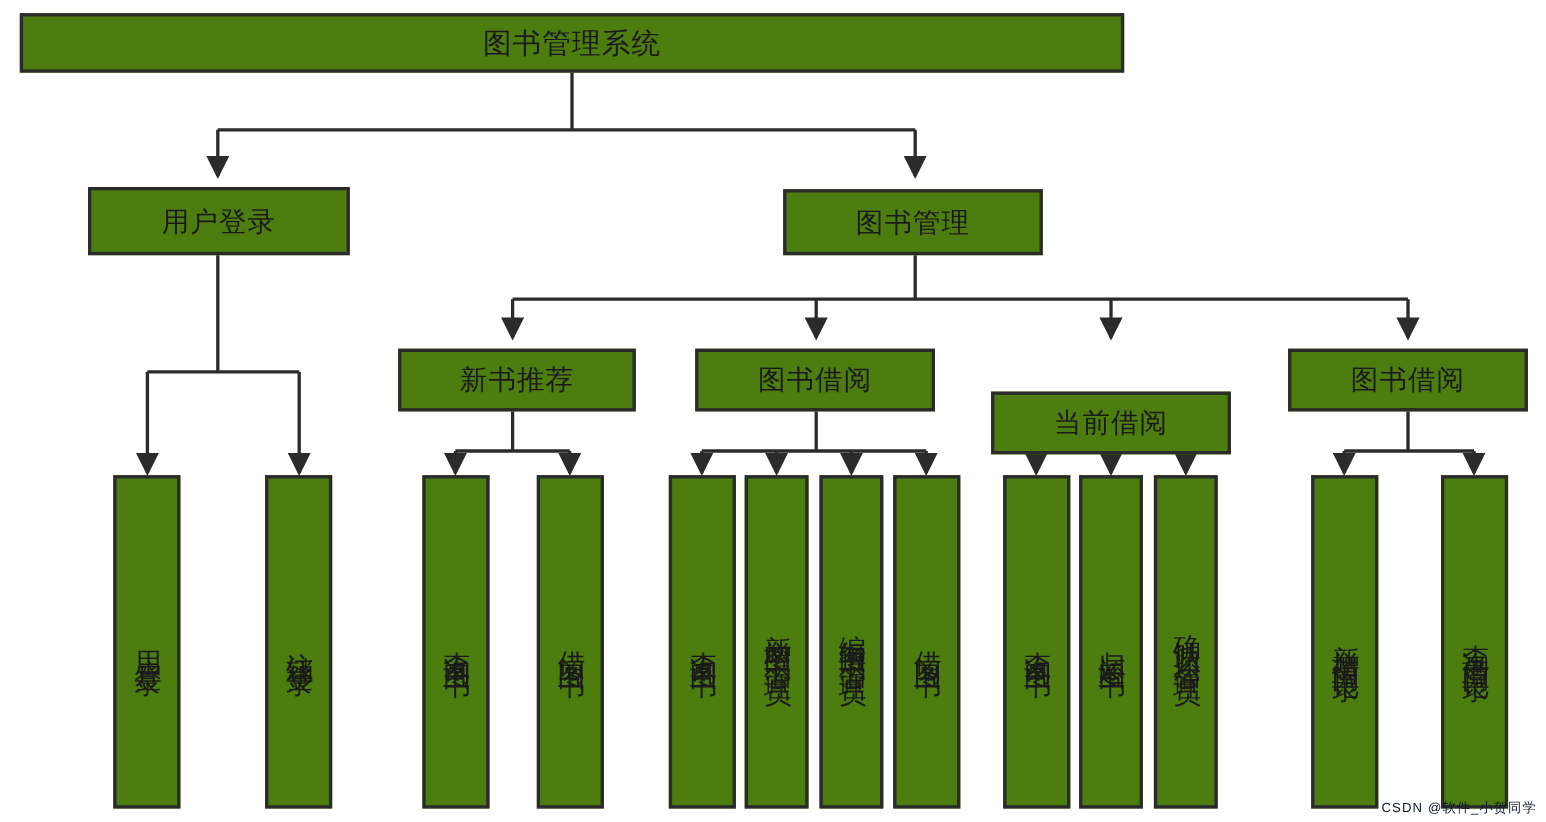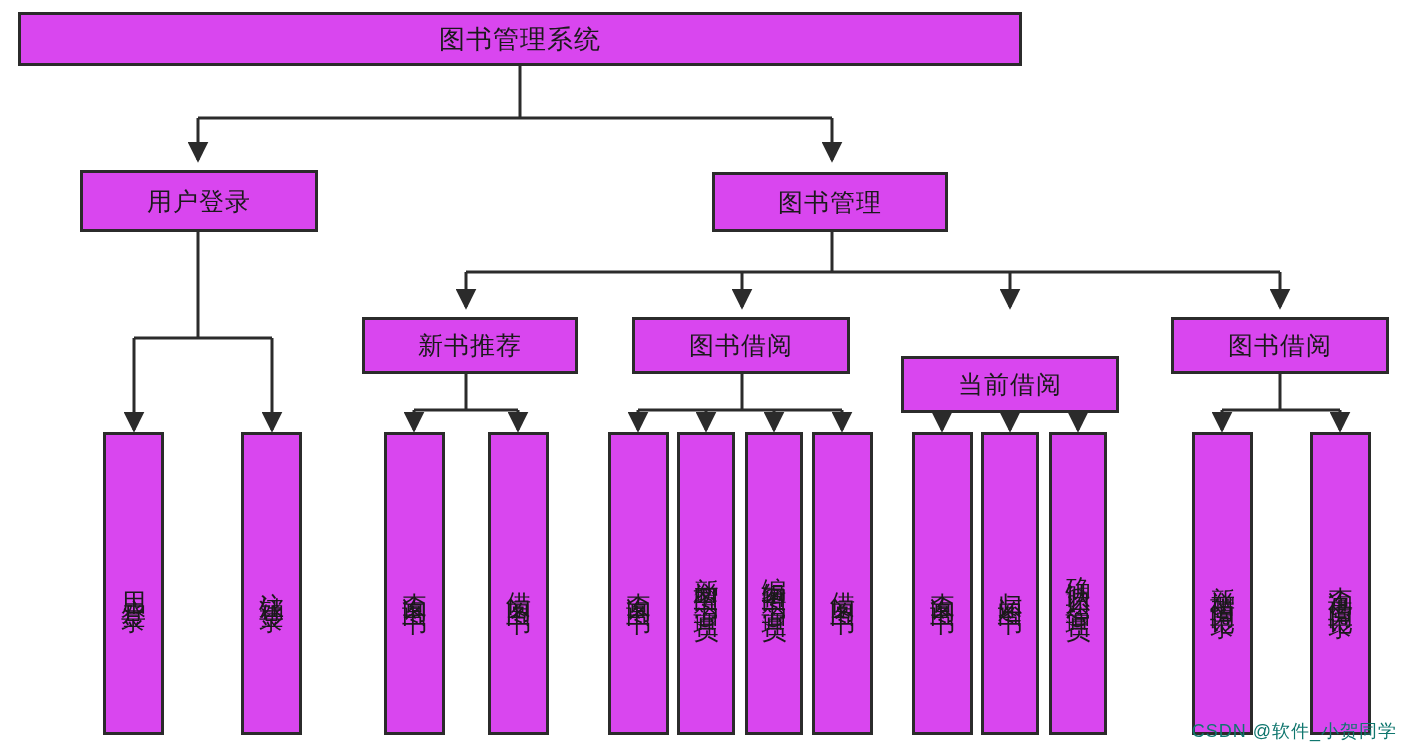--- a/index.html
+++ b/index.html
@@ -21,21 +21,21 @@
     position: absolute;
     left: 0;
     top: 0;
     width: 1405px;
     height: 747px;
     pointer-events: none;
   }
   .node {
     position: absolute;
     box-sizing: border-box;
-    background: #d946ef;
+    background: #4d7c0f;
     border: 3px solid #2b2b2b;
     display: flex;
     align-items: center;
     justify-content: center;
     color: #1a1a1a;
   }
   .node.horiz {
     font-size: 25px;
     letter-spacing: 1px;
   }
@@ -53,22 +53,22 @@
     font-size: 26px;
     border-width: 3px;
   }
   .node .htext {
     white-space: nowrap;
   }
   #watermark {
     position: absolute;
     right: 8px;
     bottom: 4px;
-    font-size: 18px;
-    color: #0f766e;
+    font-size: 12px;
+    color: #0f172a;
     letter-spacing: 1px;
     white-space: nowrap;
     user-select: none;
   }
 </style>
 </head>
 <body>
 
 <div id="canvas">
 

